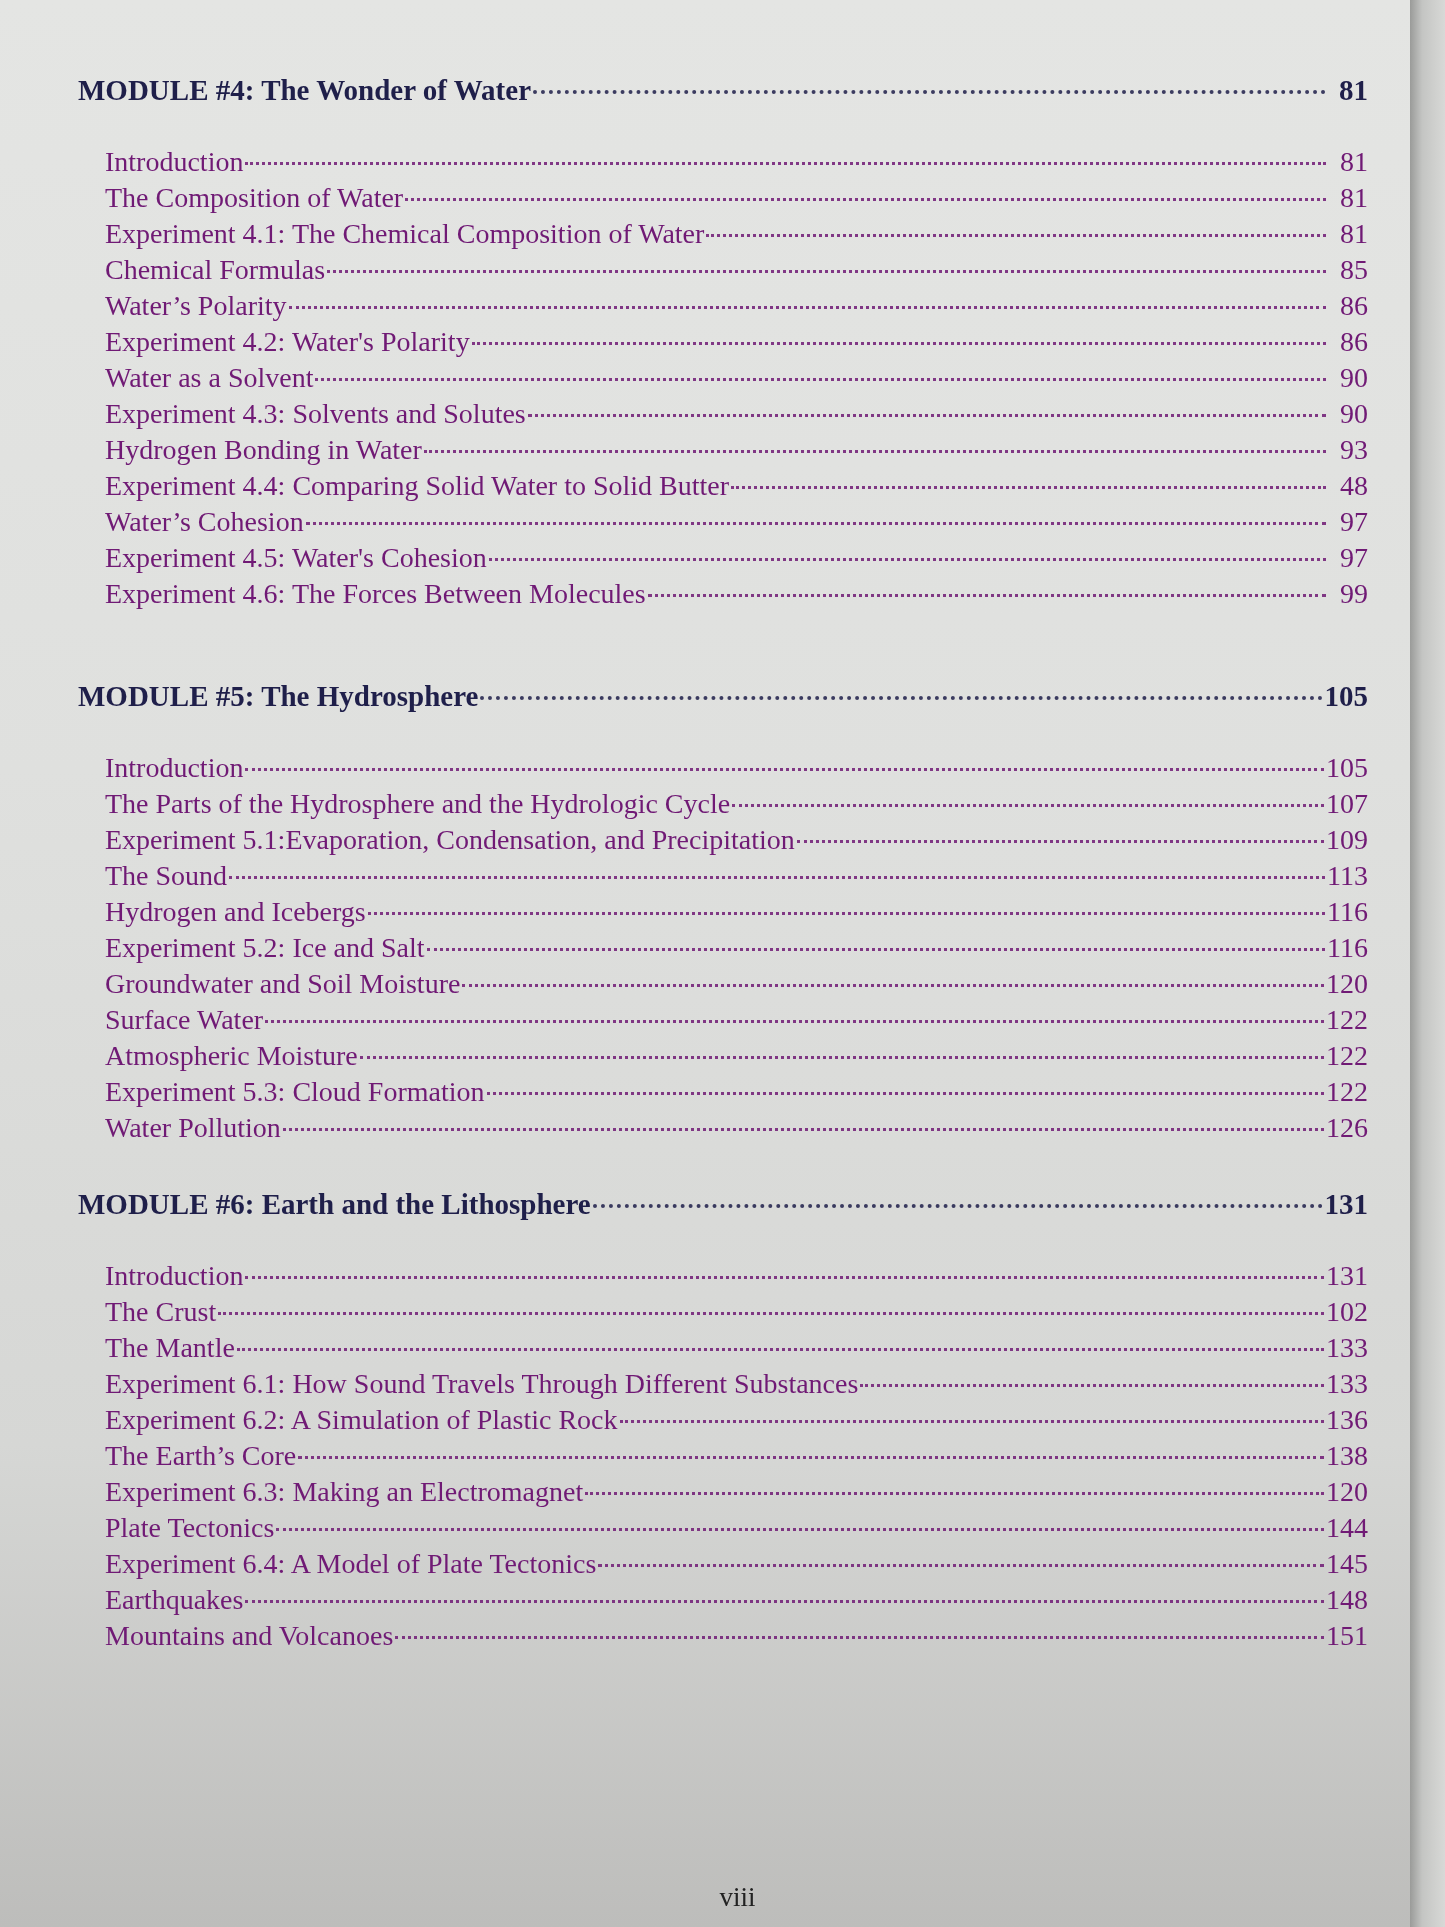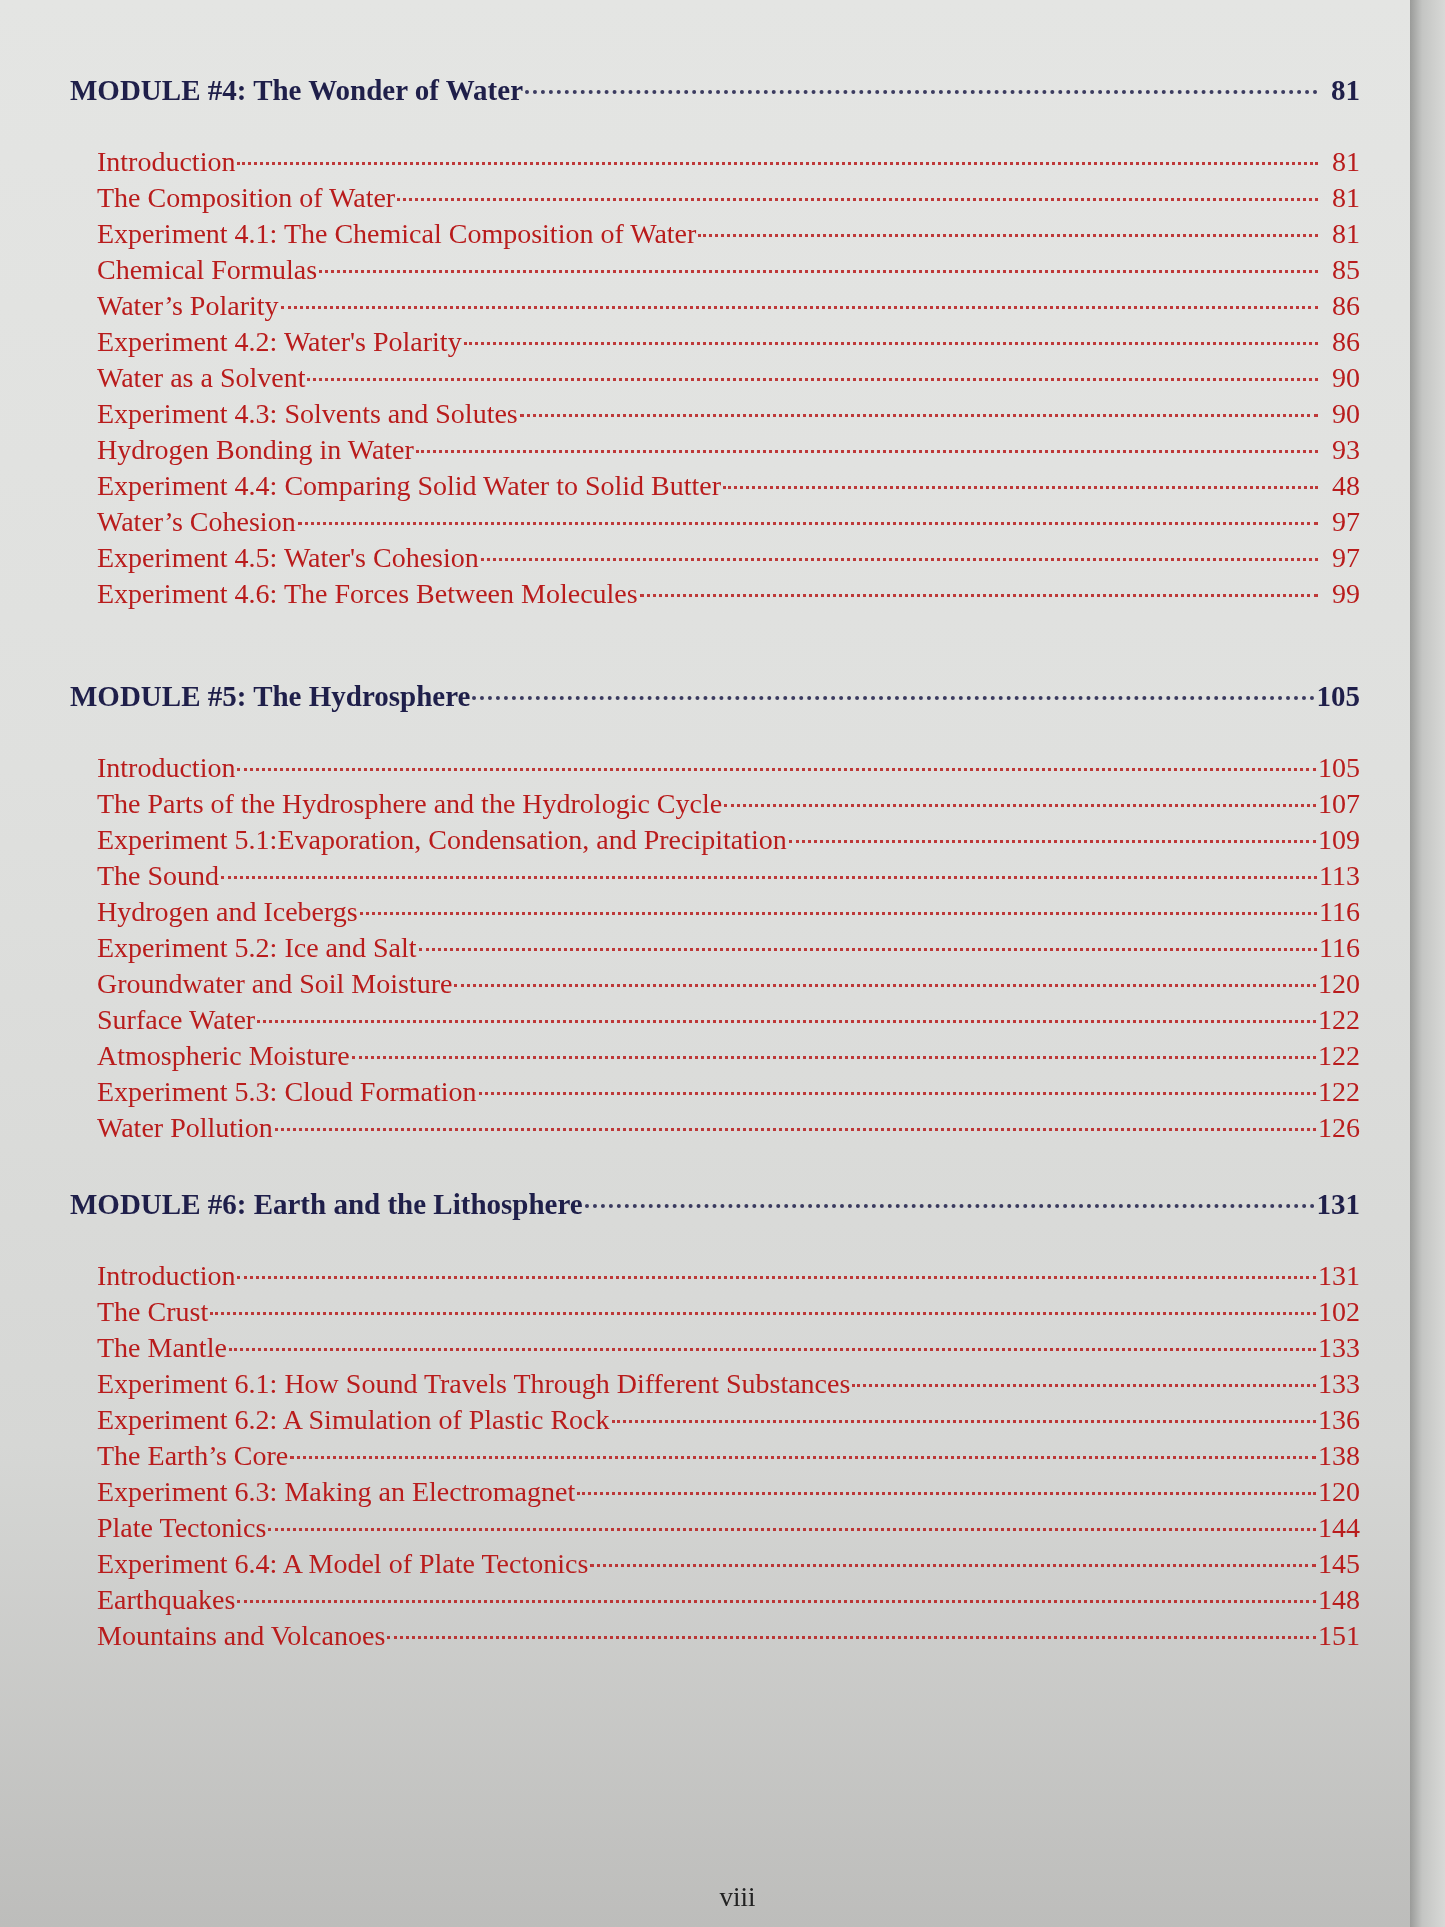--- a/index.html
+++ b/index.html
@@ -25,41 +25,41 @@
     .page-edge {
       position: absolute;
       left: 1410px;
       top: 0;
       width: 35px;
       height: 1927px;
       background: linear-gradient(90deg, #9a9b99 0%, #c4c5c3 35%, #d8d9d7 100%);
     }
     .toc {
       position: absolute;
-      left: 70px;
+      left: 78px;
       top: 70px;
       width: 1290px;
     }
     .module {
       margin-bottom: 64px;
     }
     .module:nth-child(2) { margin-bottom: 38px; }
     .heading-row {
       display: flex;
       align-items: baseline;
       color: #1f1f4a;
       font-weight: bold;
       font-size: 29px;
       line-height: 40px;
       margin-bottom: 34px;
     }
     .entry-row {
       display: flex;
       align-items: baseline;
-      color: #b91c1c;
+      color: #701a75;
       font-size: 28px;
       line-height: 36px;
       padding-left: 27px;
     }
     .label {
       white-space: nowrap;
     }
     .leader {
       flex: 1;
       margin: 0 2px;

